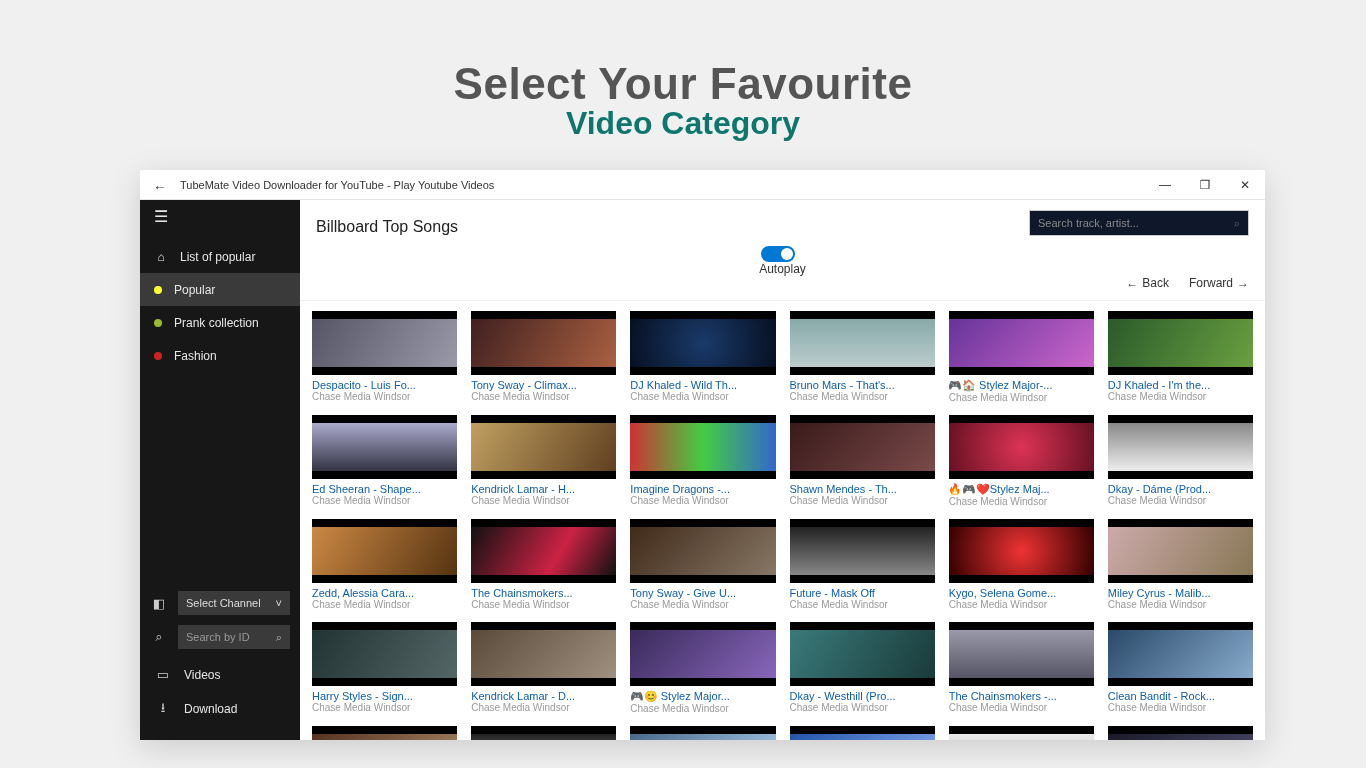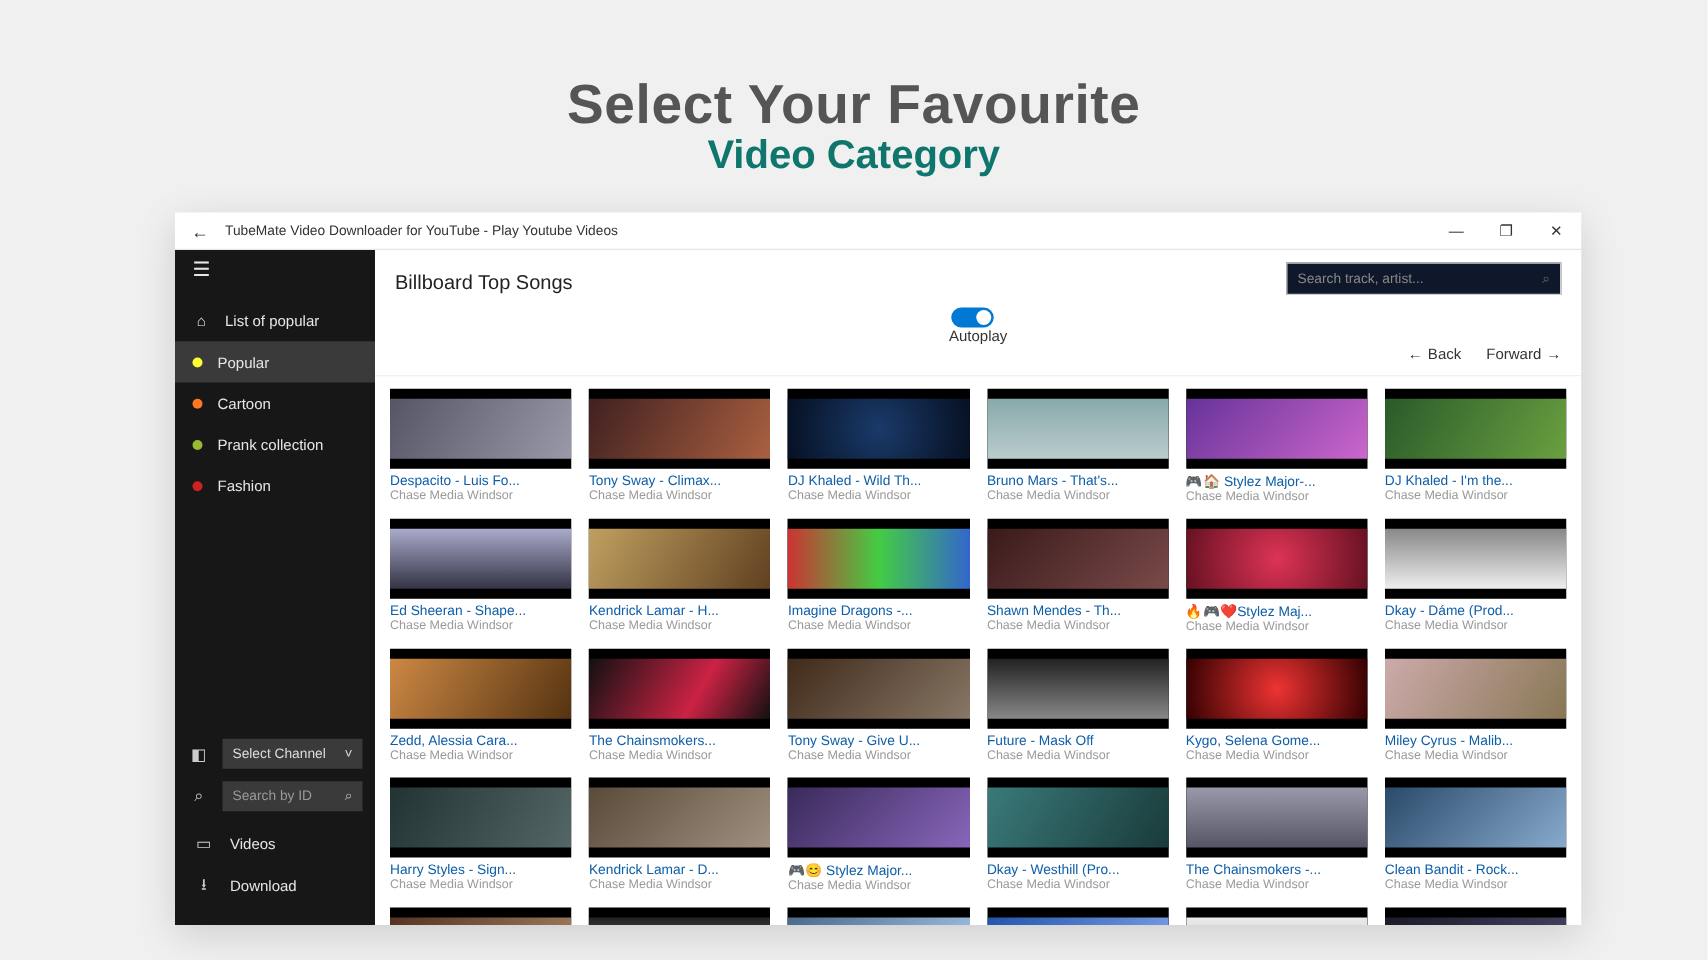--- a/index.html
+++ b/index.html
@@ -283,24 +283,20 @@
         <div class="nav-item">
           <span class="home-icon">⌂</span>
           <span>List of popular</span>
         </div>
         <div id="nav-categories">
             <div class="nav-item active">
               <span class="dot" style="background: rgb(255, 255, 51);"></span>
               <span>Popular</span>
             </div>
             <div class="nav-item">
-              <span class="dot" style="background: rgb(255, 119, 34);"></span>
-              <span>Cartoon</span>
-            </div>
-            <div class="nav-item">
               <span class="dot" style="background: rgb(153, 187, 51);"></span>
               <span>Prank collection</span>
             </div>
             <div class="nav-item">
               <span class="dot" style="background: rgb(204, 34, 34);"></span>
               <span>Fashion</span>
             </div>
           </div>
       </div>
 

